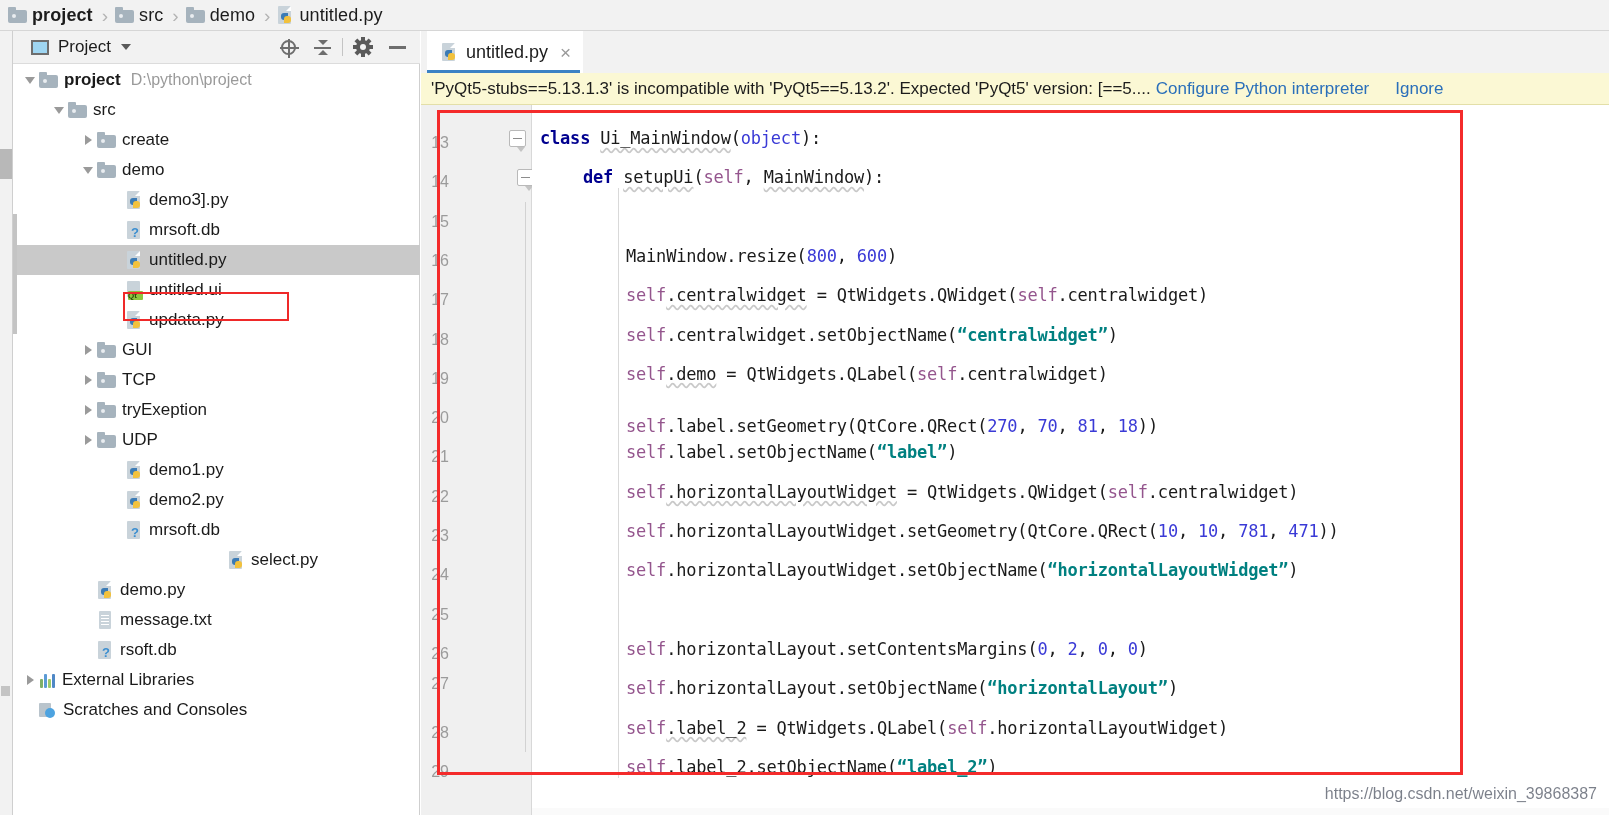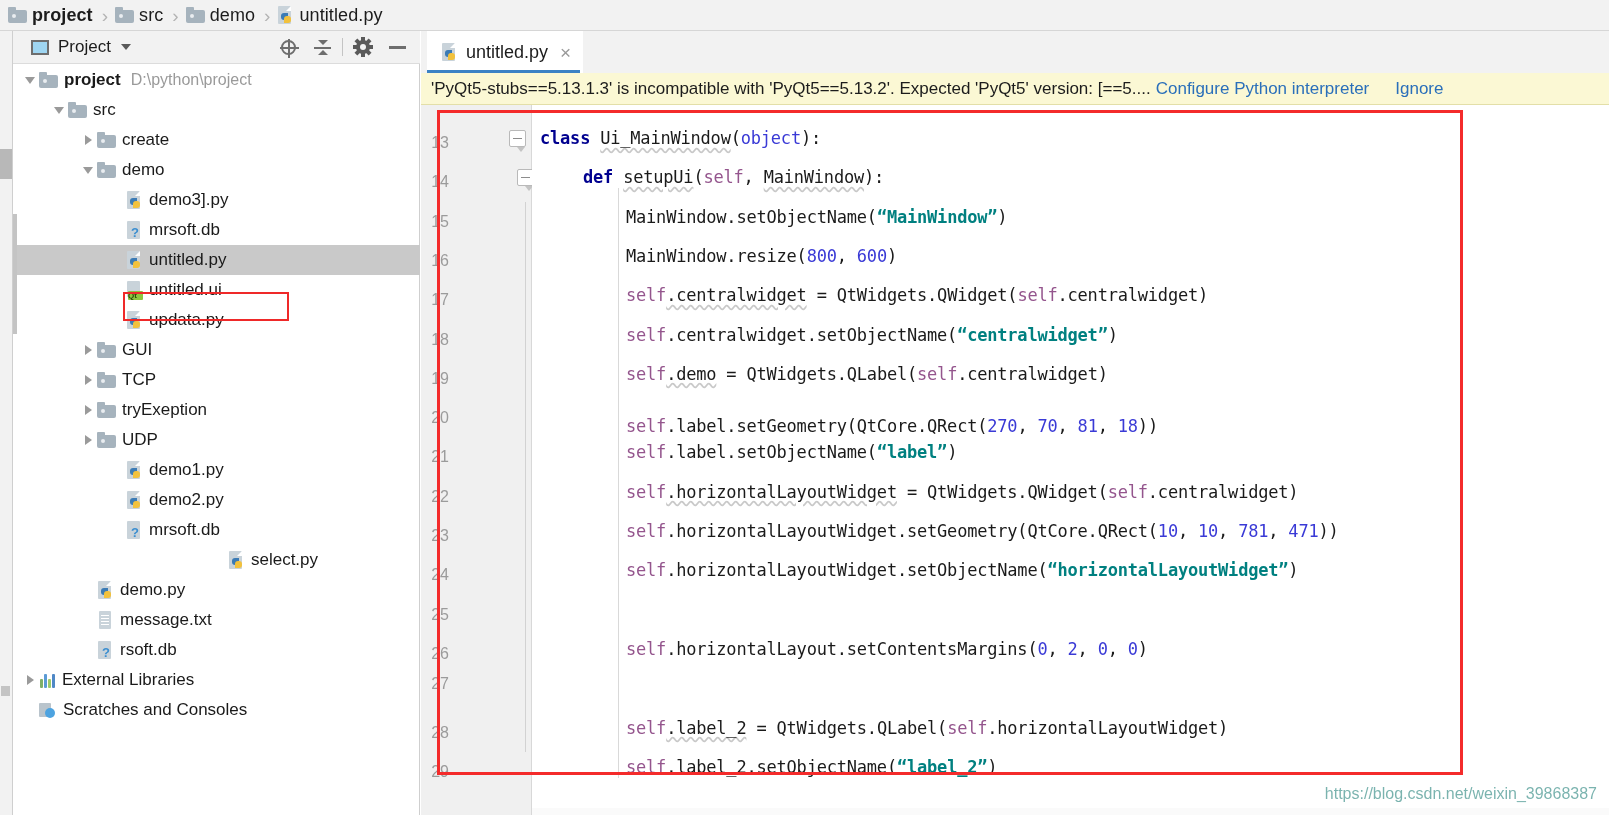--- a/index.html
+++ b/index.html
@@ -294,21 +294,21 @@
   .foldline { position:absolute; width:1px; background:#d2d2d2; }
 
   
   #code-redbox {
     position:absolute; left:437px; top:110px; width:1026px; height:665px;
     border:3px solid #f42b2b; pointer-events:none; z-index:40;
   }
 
   #watermark {
     position:absolute; right:12px; bottom:12px;
-    font-size:16px; color:#0f766e; opacity:.55;
+    font-size:16px; color:#0f172a; opacity:.55;
     font-family:"Liberation Sans", sans-serif; z-index:30;margin-top:44px;
   }
   #hscroll {
     position:absolute; left:111px; bottom:0; width:1077px; height:7px; background:#fafafa;
   }
 </style>
 </head>
 <body>
 
 <div id="app">
@@ -642,31 +642,31 @@
           <span class="tail"></span>
         </div>
         <div class="fold" style="left: 21px; top: 64.3px;">
           <span class="tail"></span>
         </div>
         <div class="foldline" style="left: 29px; top: 96.6px; height: 550.2px;"></div>
       </div>
     <div id="code-area">
         <div class="cline" style="top: 23px; left: 8px;"><span class="kw">class </span><span class="wavy">Ui_MainWindow</span><span>(</span><span class="num">object</span><span>):</span></div>
         <div class="cline" style="top: 62.3px; left: 51px;"><span class="kw">def </span><span class="wavy">setupUi</span><span>(</span><span class="slf">self</span><span>, </span><span class="wavy">MainWindow</span><span>):</span></div>
-        <div class="cline" style="top: 101.6px; left: 94px;"><span>MainWindow</span><span>.setObjectName(</span><span class="str">“MainWindow”</span><span>)</span></div>
         <div class="cline" style="top: 140.9px; left: 94px;"><span>MainWindow.resize(</span><span class="num">800</span><span>, </span><span class="num">600</span><span>)</span></div>
         <div class="cline" style="top: 180.2px; left: 94px;"><span class="slf">self</span><span class="wavy">.centralwidget</span><span> = QtWidgets.QWidget(</span><span class="slf">self</span><span>.centralwidget)</span></div>
         <div class="cline" style="top: 219.5px; left: 94px;"><span class="slf">self</span><span>.centralwidget.setObjectName(</span><span class="str">“centralwidget”</span><span>)</span></div>
         <div class="cline" style="top: 258.8px; left: 94px;"><span class="slf">self</span><span class="wavy">.demo</span><span> = QtWidgets.QLabel(</span><span class="slf">self</span><span>.centralwidget)</span></div>
         <div class="cline" style="top: 311px; left: 94px;"><span class="slf">self</span><span>.label.setGeometry(QtCore.QRect(</span><span class="num">270</span><span>, </span><span class="num">70</span><span>, </span><span class="num">81</span><span>, </span><span class="num">18</span><span>))</span></div>
         <div class="cline" style="top: 337.4px; left: 94px;"><span class="slf">self</span><span>.label.setObjectName(</span><span class="str">“label”</span><span>)</span></div>
         <div class="cline" style="top: 376.7px; left: 94px;"><span class="slf">self</span><span class="wavy">.horizontalLayoutWidget</span><span> = QtWidgets.QWidget(</span><span class="slf">self</span><span>.centralwidget)</span></div>
         <div class="cline" style="top: 416px; left: 94px;"><span class="slf">self</span><span>.horizontalLayoutWidget.setGeometry(QtCore.QRect(</span><span class="num">10</span><span>, </span><span class="num">10</span><span>, </span><span class="num">781</span><span>, </span><span class="num">471</span><span>))</span></div>
         <div class="cline" style="top: 455.3px; left: 94px;"><span class="slf">self</span><span>.horizontalLayoutWidget.setObjectName(</span><span class="str">“horizontalLayoutWidget”</span><span>)</span></div>
         <div class="cline" style="top: 533.9px; left: 94px;"><span class="slf">self</span><span>.horizontalLayout.setContentsMargins(</span><span class="num">0</span><span>, </span><span class="num">2</span><span>, </span><span class="num">0</span><span>, </span><span class="num">0</span><span>)</span></div>
+        <div class="cline" style="top: 573.2px; left: 94px;"><span class="slf">self</span><span>.horizontalLayout.setObjectName(</span><span class="str">“horizontalLayout”</span><span>)</span></div>
         <div class="cline" style="top: 612.5px; left: 94px;"><span class="slf">self</span><span class="wavy">.label_2</span><span> = QtWidgets.QLabel(</span><span class="slf">self</span><span>.horizontalLayoutWidget)</span></div>
         <div class="cline" style="top: 651.8px; left: 94px;"><span class="slf">self</span><span>.label_2.setObjectName(</span><span class="str">“label_2”</span><span>)</span></div>
         <div class="iguide" style="left: 86px; top: 83.02px; height: 589.5px;"></div>
       </div>
 
     <div id="hscroll"></div>
     <div id="watermark">https://blog.csdn.net/weixin_39868387</div>
   </div>
 
   <div id="code-redbox"></div>

